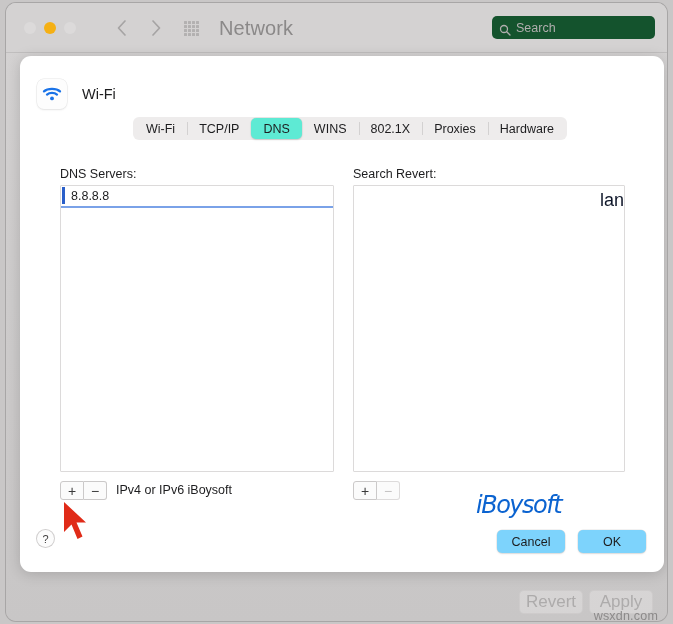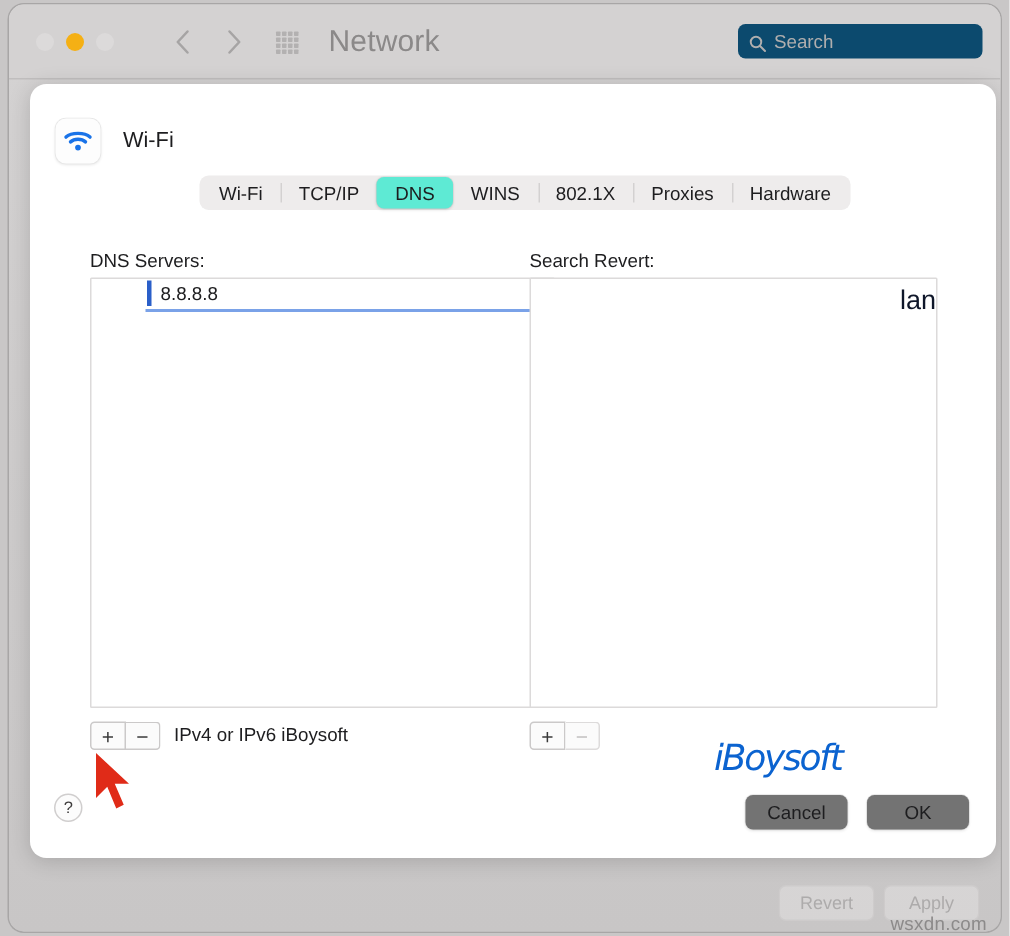--- a/index.html
+++ b/index.html
@@ -79,21 +79,21 @@
     left: 213px; top: 14px;
     font-size: 20px;
     color: #8b8989;
     letter-spacing: 0.1px;
   }
 
   #searchbox {
     position: absolute;
     right: 12px; top: 13px;
     width: 163px; height: 23px;
-    background: #0c4a6e;
+    background: #14532d;
     border-radius: 5px;
     display: flex;
     align-items: center;
   }
   #searchbox .mag {
     margin-left: 7px;
     width: 12px; height: 12px;
     color: #b0aeae;
   }
   #searchbox .ph {
@@ -102,21 +102,21 @@
     color: #b0aeae;
   }
 
   
   .bottombtn {
     position: absolute;
     height: 22px;
     border-radius: 5px;
     background: rgba(226,224,224,0.55);
     border: 1px solid rgba(198,196,196,0.5);
-    font-size: 12px;
+    font-size: 17px;
     color: #adabab;
     display: flex;
     align-items: center;
     justify-content: center;
   }
   #revert-button { right: 84px; top: 587px; width: 62px; }
   #apply-button  { right: 14px; top: 587px; width: 62px; }
 
   #wsxdn {
     position: absolute;
@@ -203,21 +203,21 @@
   #dns-label    { left: 40px; top: 111px; }
   #search-label { left: 333px; top: 111px; }
 
   .listbox {
     position: absolute;
     background: #ffffff;
     border: 1px solid #dcdada;
     border-radius: 1px;
     overflow: hidden;
   }
-  #dns-listbox    { left: 40px;  top: 129px; width: 272px; height: 285px; padding-left: 36px; }
+  #dns-listbox    { left: 40px;  top: 129px; width: 272px; height: 285px; }
   #search-listbox { left: 333px; top: 129px; width: 270px; height: 285px; }
 
   #dns-row {
     position: relative;
     height: 20px;
     display: flex;
     align-items: center;
     border-bottom: 2px solid #7aa2e8;
   }
   #dns-caret {
@@ -282,21 +282,21 @@
     font-size: 11px;
     color: #3f3d3d;
   }
 
   
   .actionbtn {
     position: absolute;
     height: 23px;
     width: 68px;
     border-radius: 5px;
-    background: #737373;
+    background: #7dd3fc;
     box-shadow: 0 0 0 0.5px rgba(0,0,0,0.10), 0 1px 2px rgba(0,0,0,0.10);
     font-size: 12.5px;
     color: #1d1d1f;
     display: flex;
     align-items: center;
     justify-content: center;
   }
   #cancel-button { left: 477px; top: 474px; }
   #ok-button     { left: 558px; top: 474px; }
 

